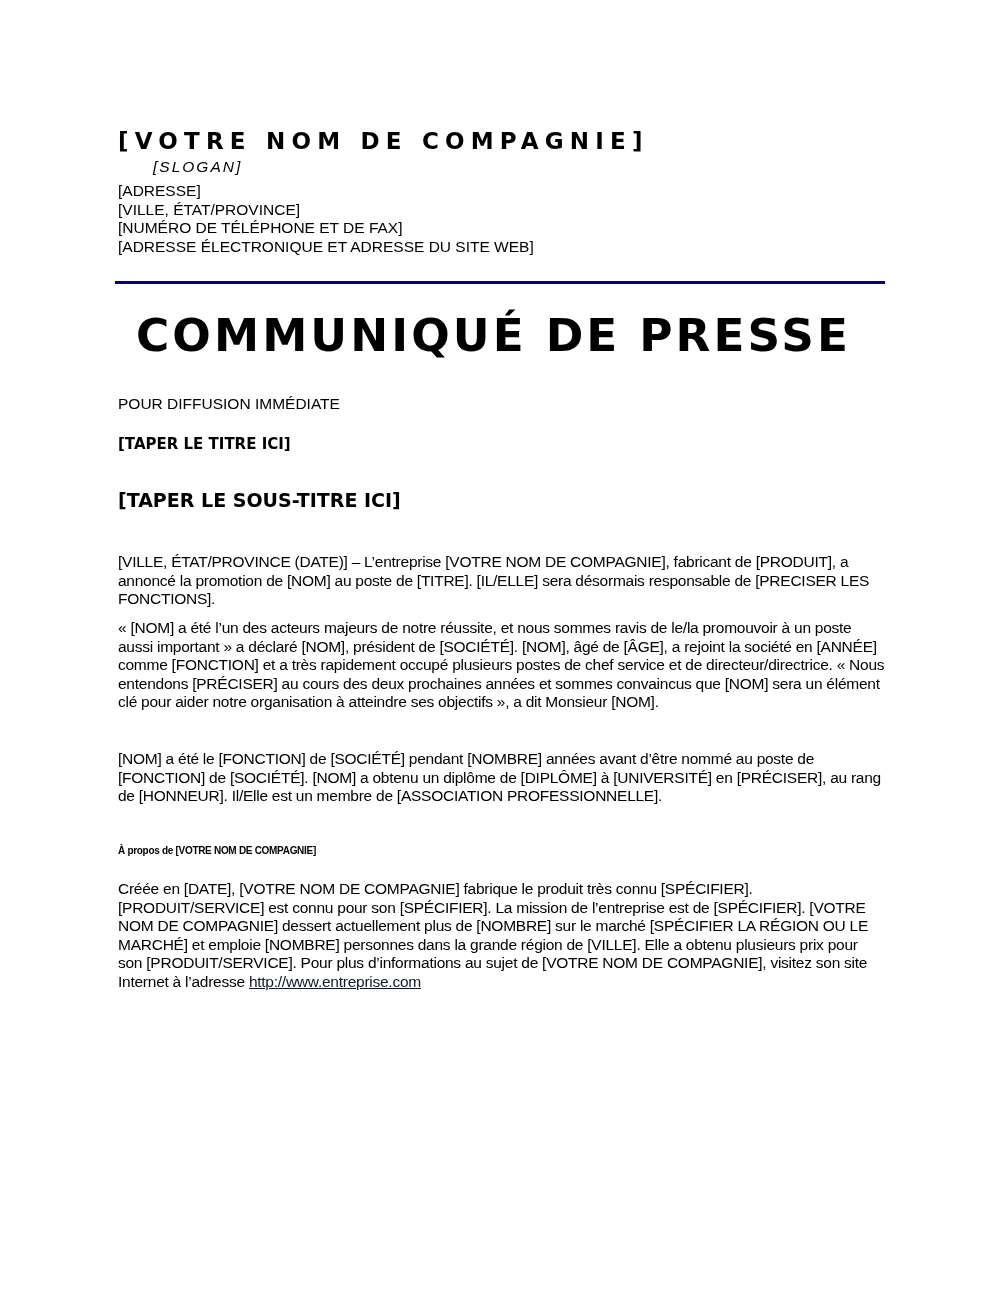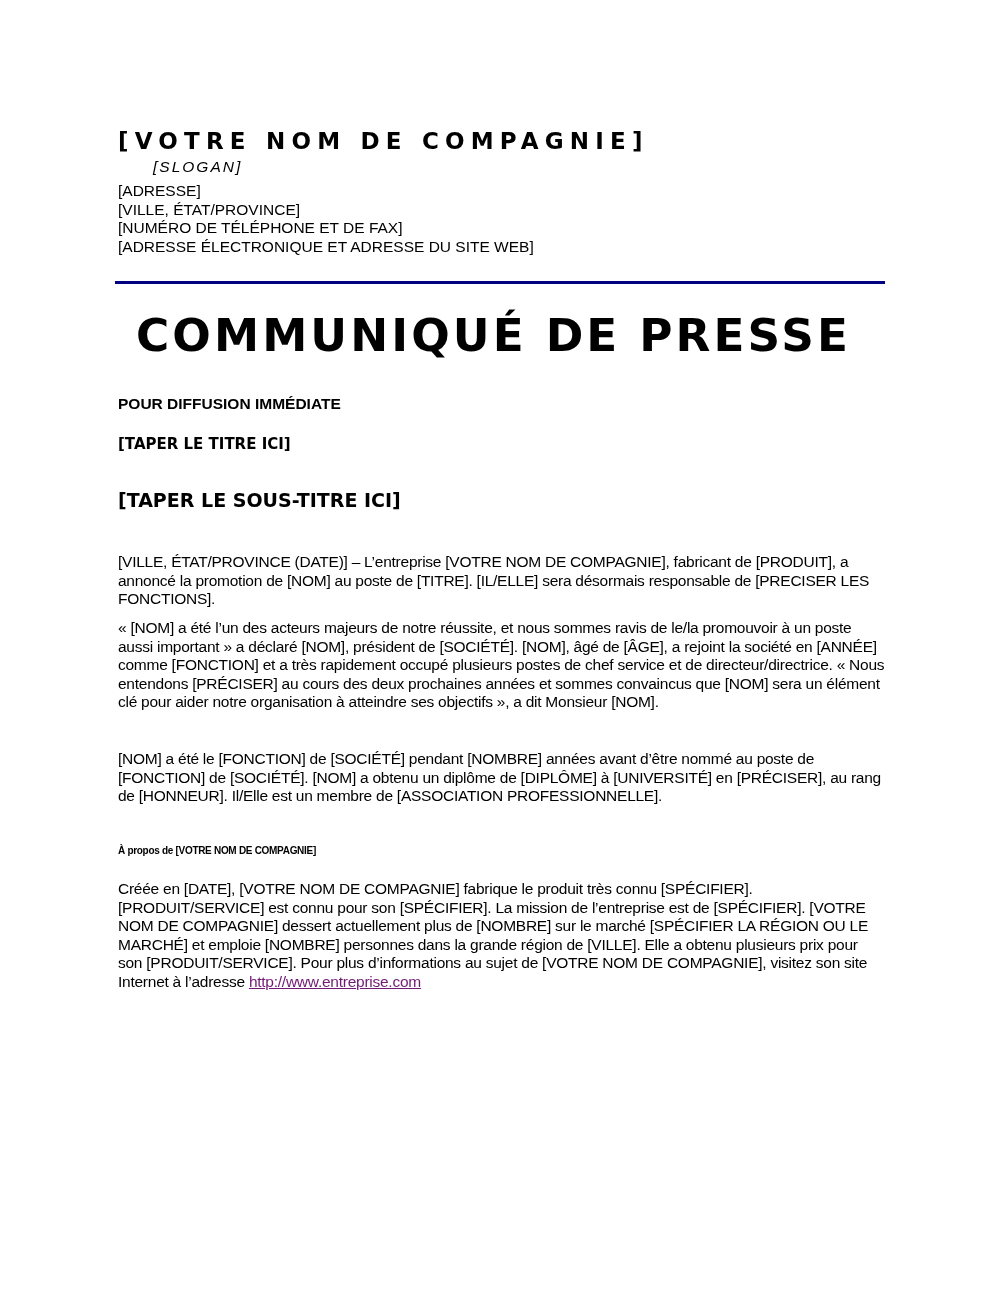--- a/index.html
+++ b/index.html
@@ -3,30 +3,30 @@
 <meta charset="utf-8">
 <style>
   html, body { margin: 0; padding: 0; background: #ffffff; }
   body { width: 1000px; height: 1290px; position: relative; font-family: "Liberation Sans", sans-serif; color: #000; }
   .page { position: absolute; left: 118px; top: 0; width: 767px; }
   .company { position: absolute; top: 128px; left: 0; font-family: "DejaVu Sans", sans-serif; font-weight: bold; font-size: 23px; letter-spacing: 6.2px; white-space: nowrap; }
   .slogan { position: absolute; top: 158px; left: 0; font-style: italic; font-size: 15.5px; letter-spacing: 2px; margin-left: 35px; }
   .addr { position: absolute; top: 182px; left: 0; font-size: 15.5px; line-height: 18.6px; }
   .rule { position: absolute; top: 281px; left: -3px; width: 770px; height: 3px; background: #000080; }
   .main-title { position: absolute; top: 310px; left: 18px; font-family: "DejaVu Sans", sans-serif; font-weight: bold; font-size: 44px; letter-spacing: 3px; white-space: nowrap; transform: scaleX(1.03); transform-origin: left; }
-  .release { position: absolute; top: 395px; left: 0; font-size: 15.5px; font-weight: bold; }
+  .release { position: absolute; top: 395px; left: 0; font-size: 15.5px; }
   .h1 { position: absolute; top: 435px; left: 0; font-family: "DejaVu Sans", sans-serif; font-weight: bold; font-size: 15px; }
   .h2 { position: absolute; top: 489px; left: 0; font-family: "DejaVu Sans", sans-serif; font-weight: bold; font-size: 19px; text-align: center; }
   .p { position: absolute; left: 0; width: 767px; font-size: 15.5px; line-height: 18.6px; letter-spacing: -0.25px; }
   .p1 { top: 553px; }
   .p2 { top: 619px; }
   .p3 { top: 750px; }
   .about-h { position: absolute; top: 845px; left: 0; font-weight: bold; font-size: 10px; letter-spacing: -0.3px; }
   .p4 { top: 880px; }
-  a.link { color: #701a75; text-decoration: underline; }
+  a.link { color: #0f172a; text-decoration: underline; }
   b { font-weight: normal; }
 </style>
 </head>
 <body>
 
 <div class="page">
   <div class="company">[VOTRE NOM DE COMPAGNIE]</div>
   <div class="slogan">[SLOGAN]</div>
   <div class="addr">
     <div>[ADRESSE]</div>

